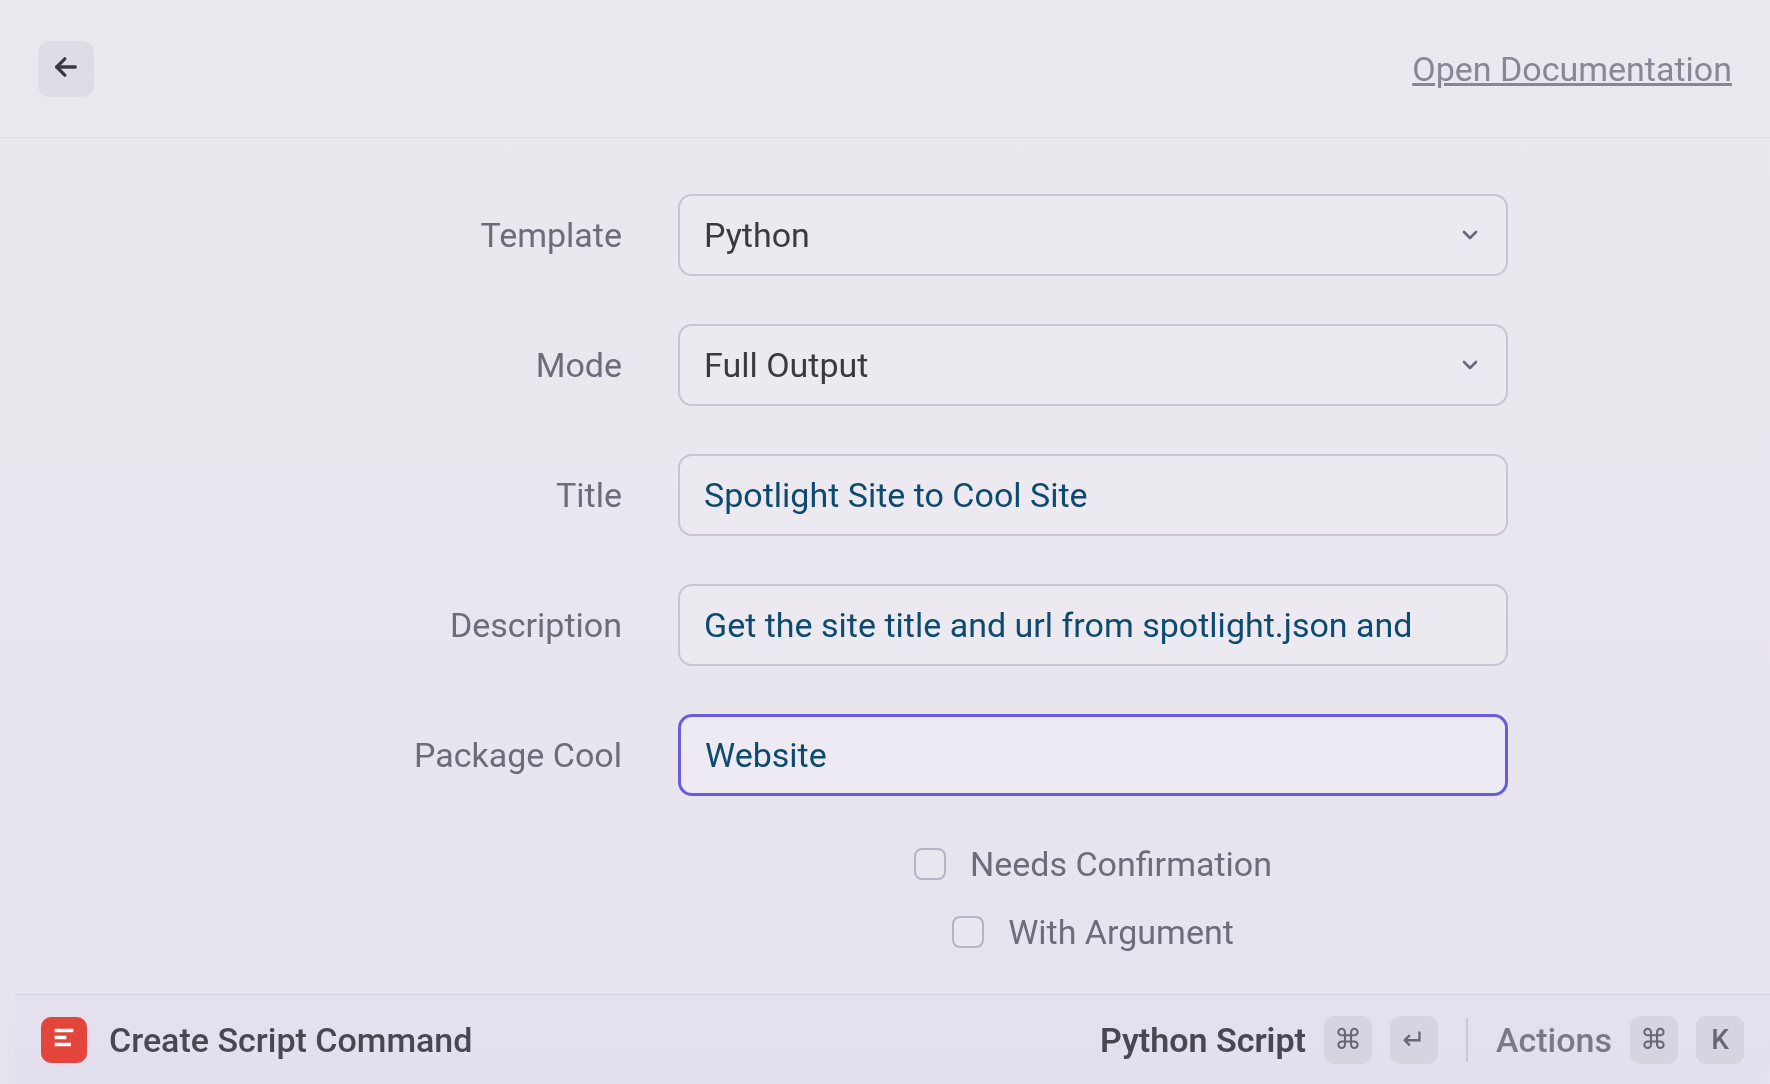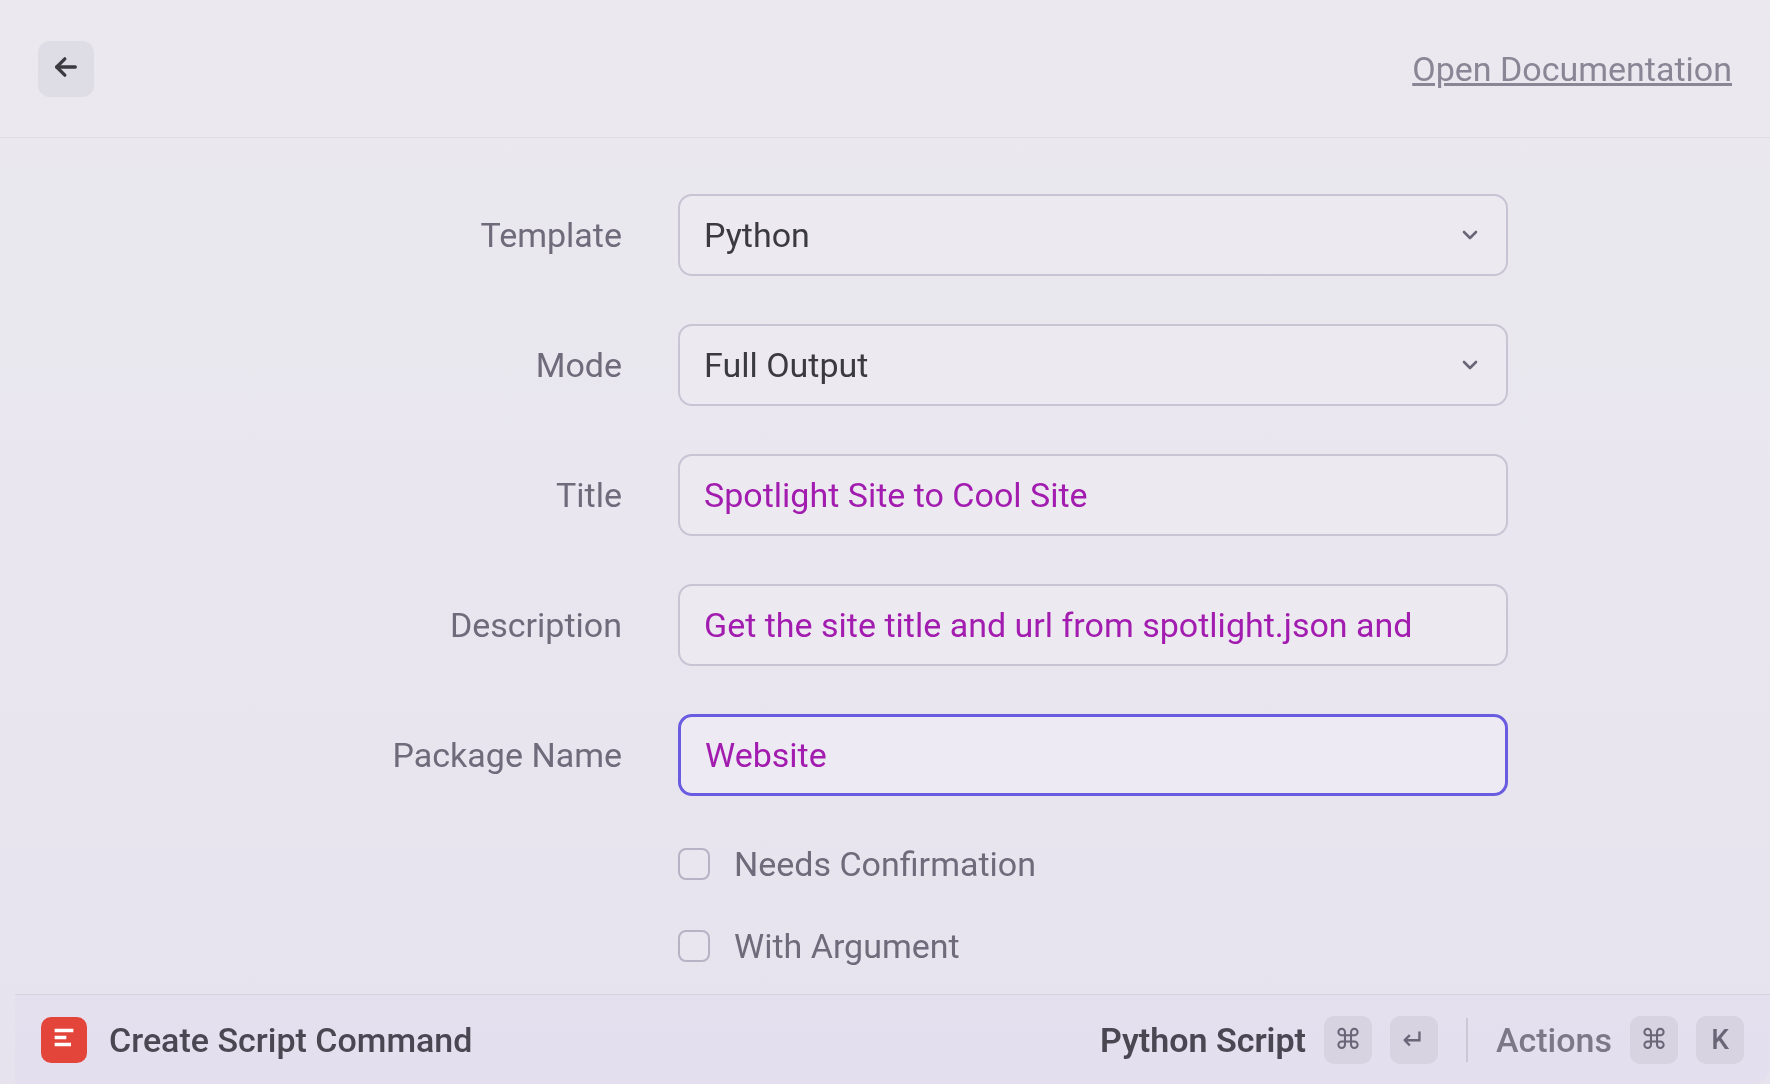--- a/index.html
+++ b/index.html
@@ -75,37 +75,38 @@
     color: #3a3a40;
     position: relative;
   }
   .field-control.select { cursor: pointer; justify-content: space-between; }
   .field-control input {
     border: none;
     background: transparent;
     width: 100%;
     height: 100%;
     font-size: 34px;
-    color: #a21caf;
+    color: #0c4a6e;
     outline: none;
     font-family: inherit;
     text-overflow: ellipsis;
   }
   .field-control.focused {
     border: 3px solid #6a5ce0;
     background: #edeaf4;
   }
   .chevron svg { width: 24px; height: 24px; }
 
   
   .checkbox-group {
     width: 830px;
     display: flex;
     flex-direction: column;
-    gap: 42px;
+    gap: 28px;
+    align-items: center;
   }
   .checkbox-row { display: flex; align-items: center; gap: 24px; }
   .checkbox {
     width: 32px;
     height: 32px;
     border-radius: 8px;
     border: 2.5px solid #b7b2c4;
     background: #e9e6ef;
     cursor: pointer;
   }
@@ -208,21 +209,21 @@
   </div>
 
   <div class="form-row">
     <div class="field-label">Description</div>
     <div class="field-control">
       <input type="text" value="Get the site title and url from spotlight.json and" style="">
     </div>
   </div>
 
   <div class="form-row">
-    <div class="field-label">Package Name</div>
+    <div class="field-label">Package Cool</div>
     <div class="field-control focused">
       <input type="text" value="Website" style="">
     </div>
   </div>
 
   <div class="form-row">
     <div class="field-label"></div>
     <div class="checkbox-group">
       <div class="checkbox-row">
         <div class="checkbox"></div>

